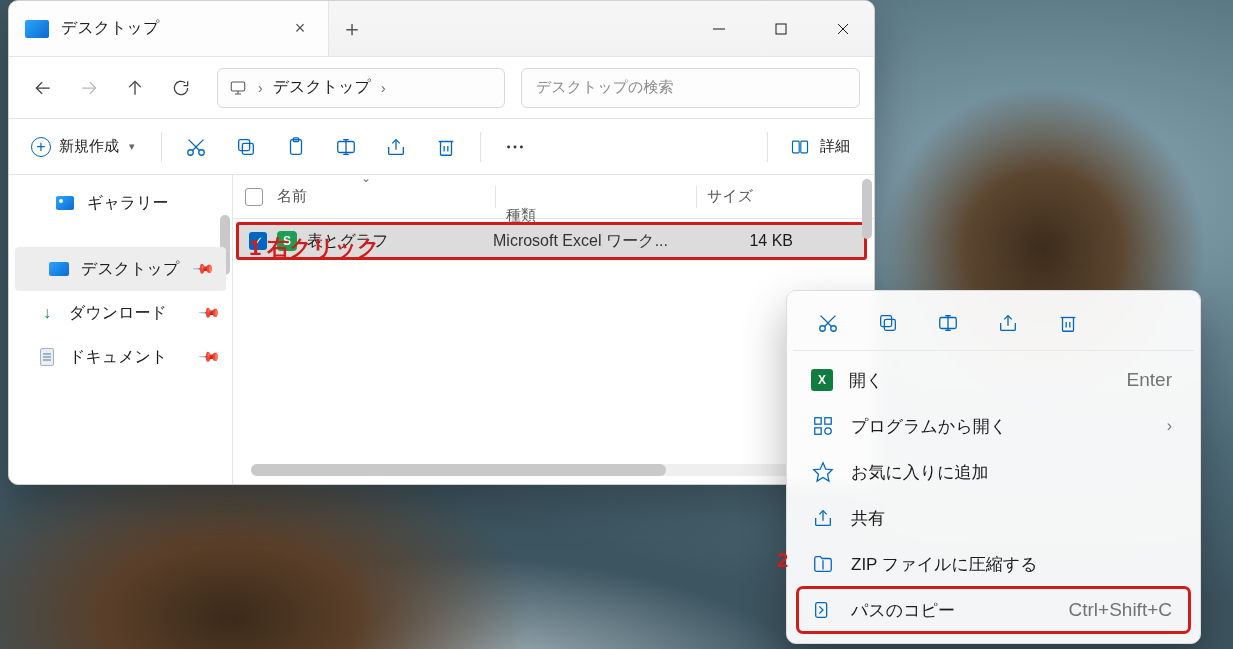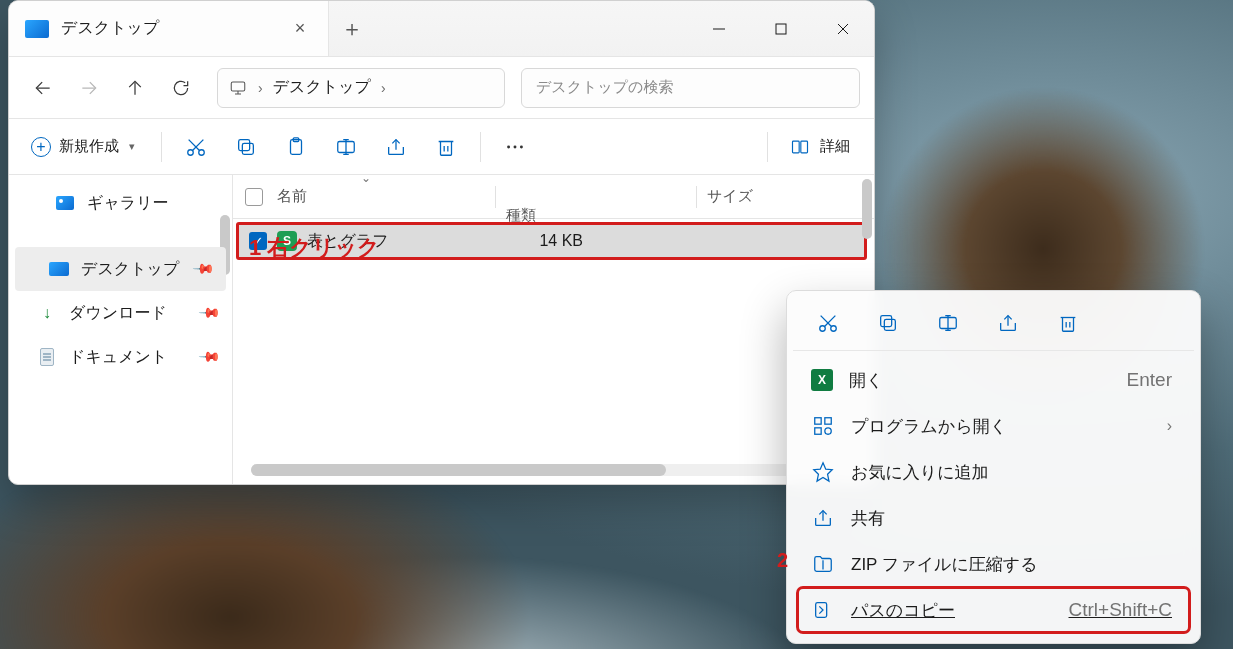--- a/index.html
+++ b/index.html
@@ -308,21 +308,20 @@
   .ctx-item .mi-ico.excel {
     width:22px; height:22px; background:#107c41; border-radius:3px;
     color:#fff; font-size:12px; font-weight:700; display:flex; align-items:center; justify-content:center;
   }
   .ctx-item .mi-label { font-size:17px; flex:1; }
   .ctx-item .mi-accel { color:#737373; font-size:19px; }
   .ctx-item .mi-more  { color:#777; font-size:16px; }
   .ctx-item.highlight {
     outline: 3px solid var(--red);
     outline-offset: -2px;
-    text-decoration: underline;
   }
   .annotation2 {
     position:absolute; left:-20px; top:8px;
     color: var(--red); font-size:20px; font-weight:700;
   }
 
 </style>
 </head>
 <body>
 
@@ -510,20 +509,21 @@
         <span class="col-sep"></span>
         <span class="col-type">種類</span>
         <span class="col-sep"></span>
         <span class="col-size">サイズ</span>
       </div>
 
       <div class="filerow selected">
         <span class="chk">✓</span>
         <span class="file-ico">S</span>
         <span class="cell-name">表とグラフ</span>
+        <span class="cell-type">Microsoft Excel ワーク...</span>
         <span class="cell-size">14 KB</span>
       </div>
 
       <div class="annotation1">1 右クリック</div>
 
       <div class="vscroll"></div>
       <div class="hscroll">
         <div class="thumb"></div>
       </div>
     </div>

